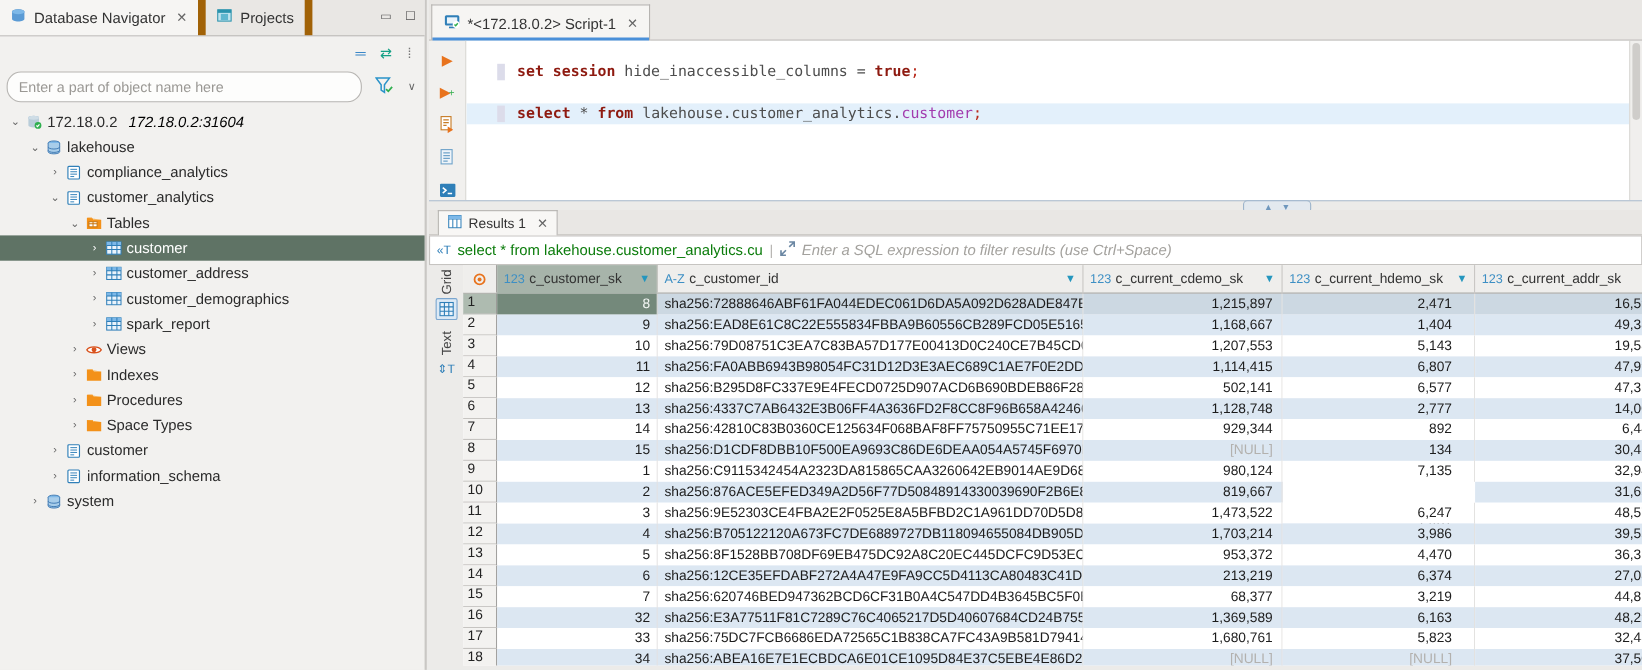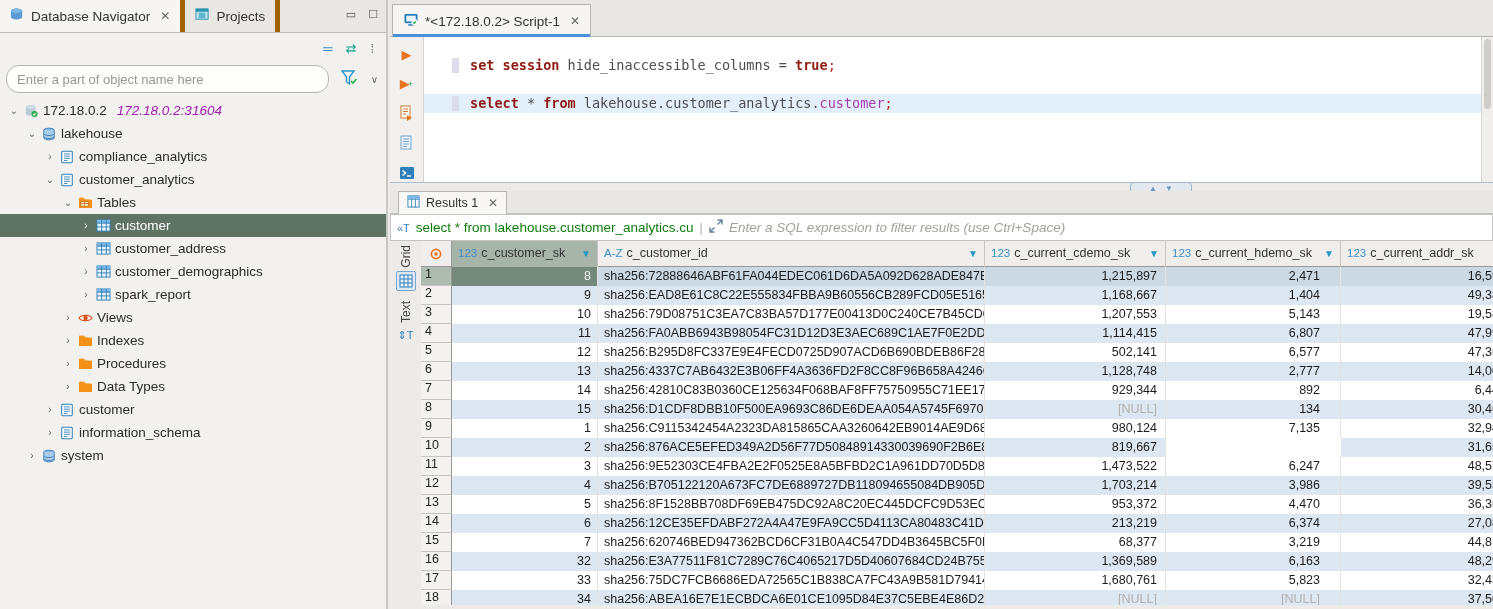--- a/index.html
+++ b/index.html
@@ -3,36 +3,36 @@
 <meta charset="utf-8">
 <style>
   * { margin:0; padding:0; box-sizing:border-box; }
   html,body { width:1493px; height:609px; overflow:hidden; background:#ecebe9;
     font-family:"Liberation Sans", sans-serif; font-size:13px; color:#333; }
   #root { position:relative; width:1493px; height:609px; }
 
   
   #left-panel { position:absolute; left:0; top:0; width:388px; height:609px; background:#f2f1ef; border-right:2px solid #c9c7c4; }
   .ltabbar { height:33px; background:#e9e7e4; border-bottom:1px solid #bdbbb8; display:flex; align-items:stretch; position:relative; }
-  .ltab { display:flex; align-items:center; gap:6px; padding:0 10px; border-right:5px solid #a16207; font-size:13.5px; color:#333; }
+  .ltab { display:flex; align-items:center; gap:6px; padding:0 10px; border-right:7px solid #a16207; font-size:13.5px; color:#333; }
   .ltab.active { background:#f6f5f3; }
   .tab-close { color:#666; font-size:12px; margin-left:4px; cursor:pointer; }
   .win-btns { position:absolute; right:8px; top:8px; display:flex; gap:12px; color:#555; font-size:11px; }
   .nav-toolbar { height:30px; display:flex; justify-content:flex-end; align-items:center; gap:14px; padding-right:12px; }
   .tool-ic { font-size:13px; color:#3a87c8; cursor:pointer; }
   .search-row { display:flex; align-items:center; padding:2px 8px 6px 6px; gap:12px; }
   .search-box { flex:1; height:28px; border:1px solid #b7b5b2; border-radius:13px; background:#fdfdfc; display:flex; align-items:center; padding:0 10px; }
   .search-box input { border:none; outline:none; background:transparent; width:100%; font-size:13px; color:#333; font-family:"Liberation Sans",sans-serif; }
   .search-box input::placeholder { color:#9a9894; }
   .tree { font-size:13.5px; }
   .trow { height:23px; display:flex; align-items:center; white-space:nowrap; cursor:default; }
   .trow .arrow { width:16px; text-align:center; color:#666; font-size:10px; flex:0 0 16px; }
   .trow .ic { width:18px; flex:0 0 18px; display:flex; align-items:center; justify-content:center; }
   .trow .lbl { padding-left:3px; color:#2b2b2b; }
-  .trow .suffix { padding-left:10px; color:#a21caf; font-style:italic; }
+  .trow .suffix { padding-left:10px; color:#000000; font-style:italic; }
   .trow.selected { background:#5f7365; }
   .trow.selected .lbl, .trow.selected .arrow { color:#fff; }
 
   
   #editor-panel { position:absolute; left:390px; top:0; width:1103px; height:182px; background:#ecebe9; }
   .etabbar { height:37px; background:#e9e7e4; border-bottom:1px solid #b6b4b1; position:relative; }
   .etab { position:absolute; left:2px; top:4px; height:33px; background:#f6f5f3; border:1px solid #b6b4b1; border-bottom:none; display:flex; align-items:center; gap:6px; padding:0 10px; font-size:13.5px; box-shadow:inset 0 -3px 0 #4a90d9; }
   .ebody { position:absolute; left:0; top:37px; width:1103px; height:145px; display:flex; }
   .etoolbar { width:34px; background:#f1f0ee; border-right:1px solid #d6d4d1; display:flex; flex-direction:column; align-items:center; padding-top:8px; gap:11px; }
   .etool { width:20px; height:20px; display:flex; align-items:center; justify-content:center; font-size:13px; cursor:pointer; }
@@ -271,21 +271,21 @@
           <span class="lbl">Procedures</span>
         </div>
         <div class="trow" style="padding-left: 60px;">
           <span class="arrow">›</span>
           <span class="ic">
             <svg width="15" height="13" viewBox="0 0 16 14">
               <path d="M1 2h5.5l1.5 2H15v9H1z" fill="#f39119"></path>
               <path d="M1 2h5.5l1.5 2H15" fill="#f7a940"></path>
             </svg>
           </span>
-          <span class="lbl">Data Types</span>
+          <span class="lbl">Space Types</span>
         </div>
         <div class="trow" style="padding-left: 42px;">
           <span class="arrow">›</span>
           <span class="ic">
             <svg width="14" height="14" viewBox="0 0 16 16">
               <rect x="2" y="1.5" width="12" height="13" rx="1" fill="#fff" stroke="#2f7fb8" stroke-width="1.2"></rect>
               <path d="M4.5 4.5h7M4.5 7h7M4.5 9.5h7M4.5 12h4" stroke="#2f7fb8"></path>
             </svg>
           </span>
           <span class="lbl">customer</span>

